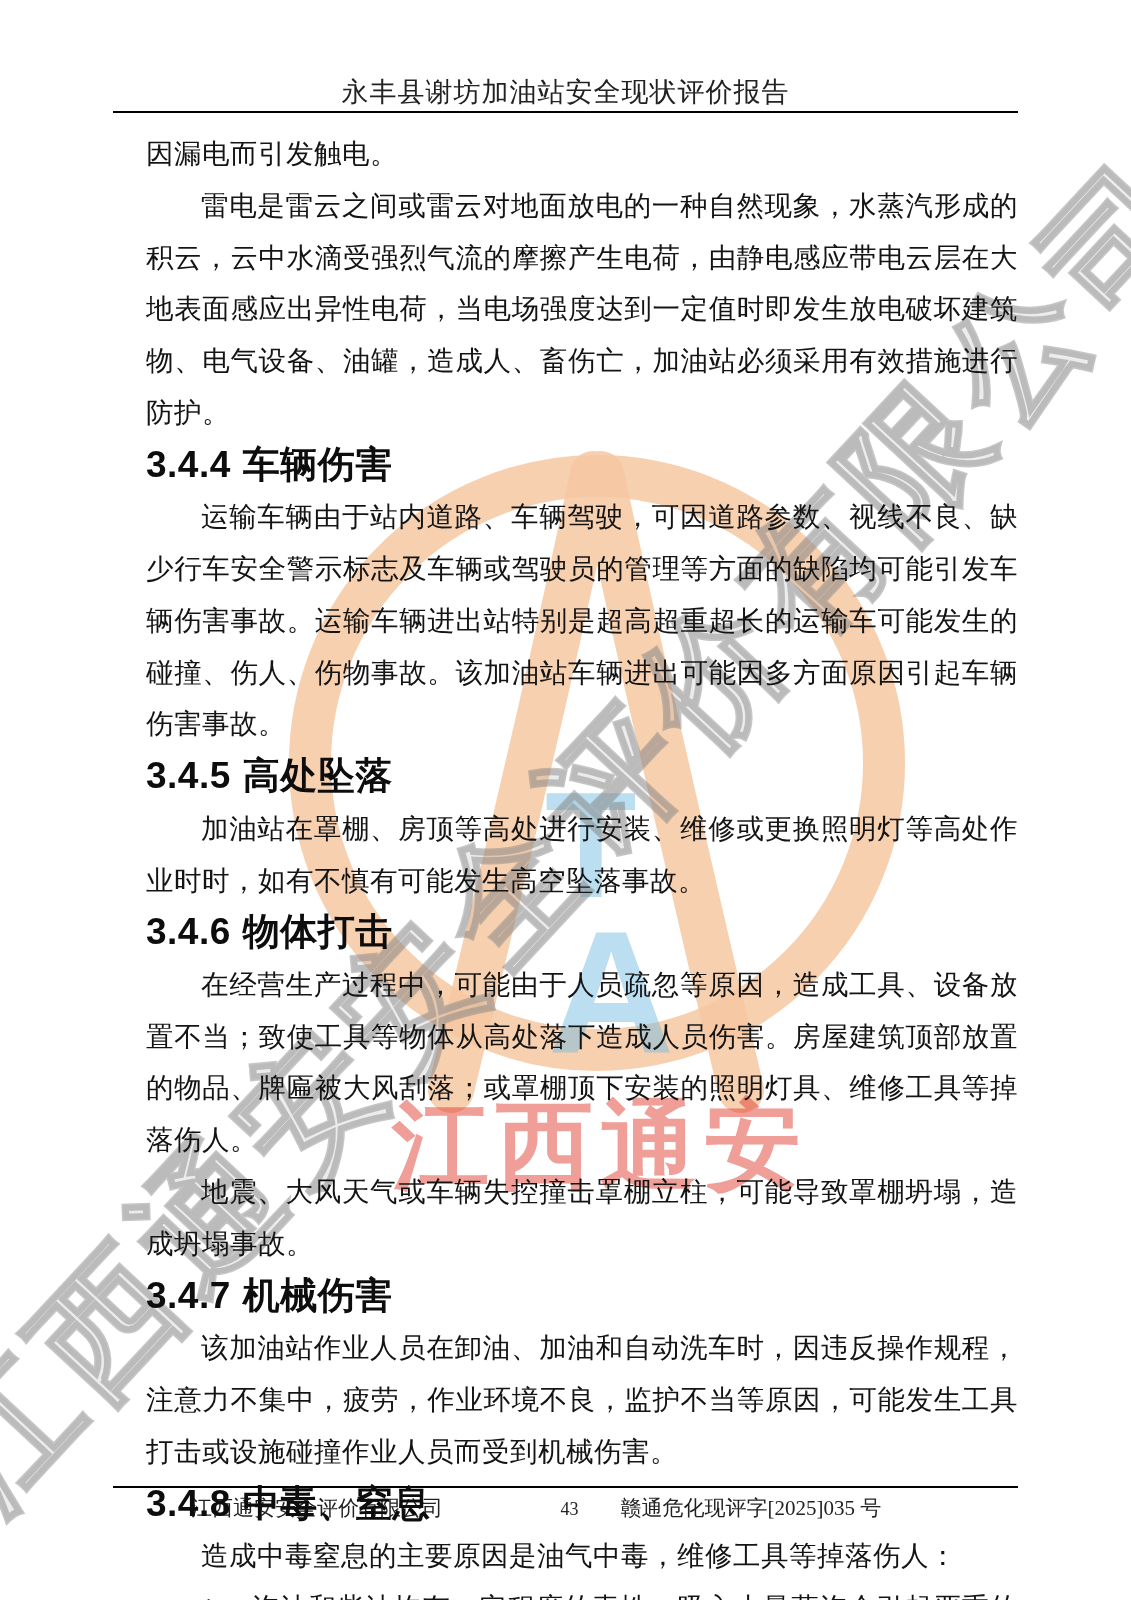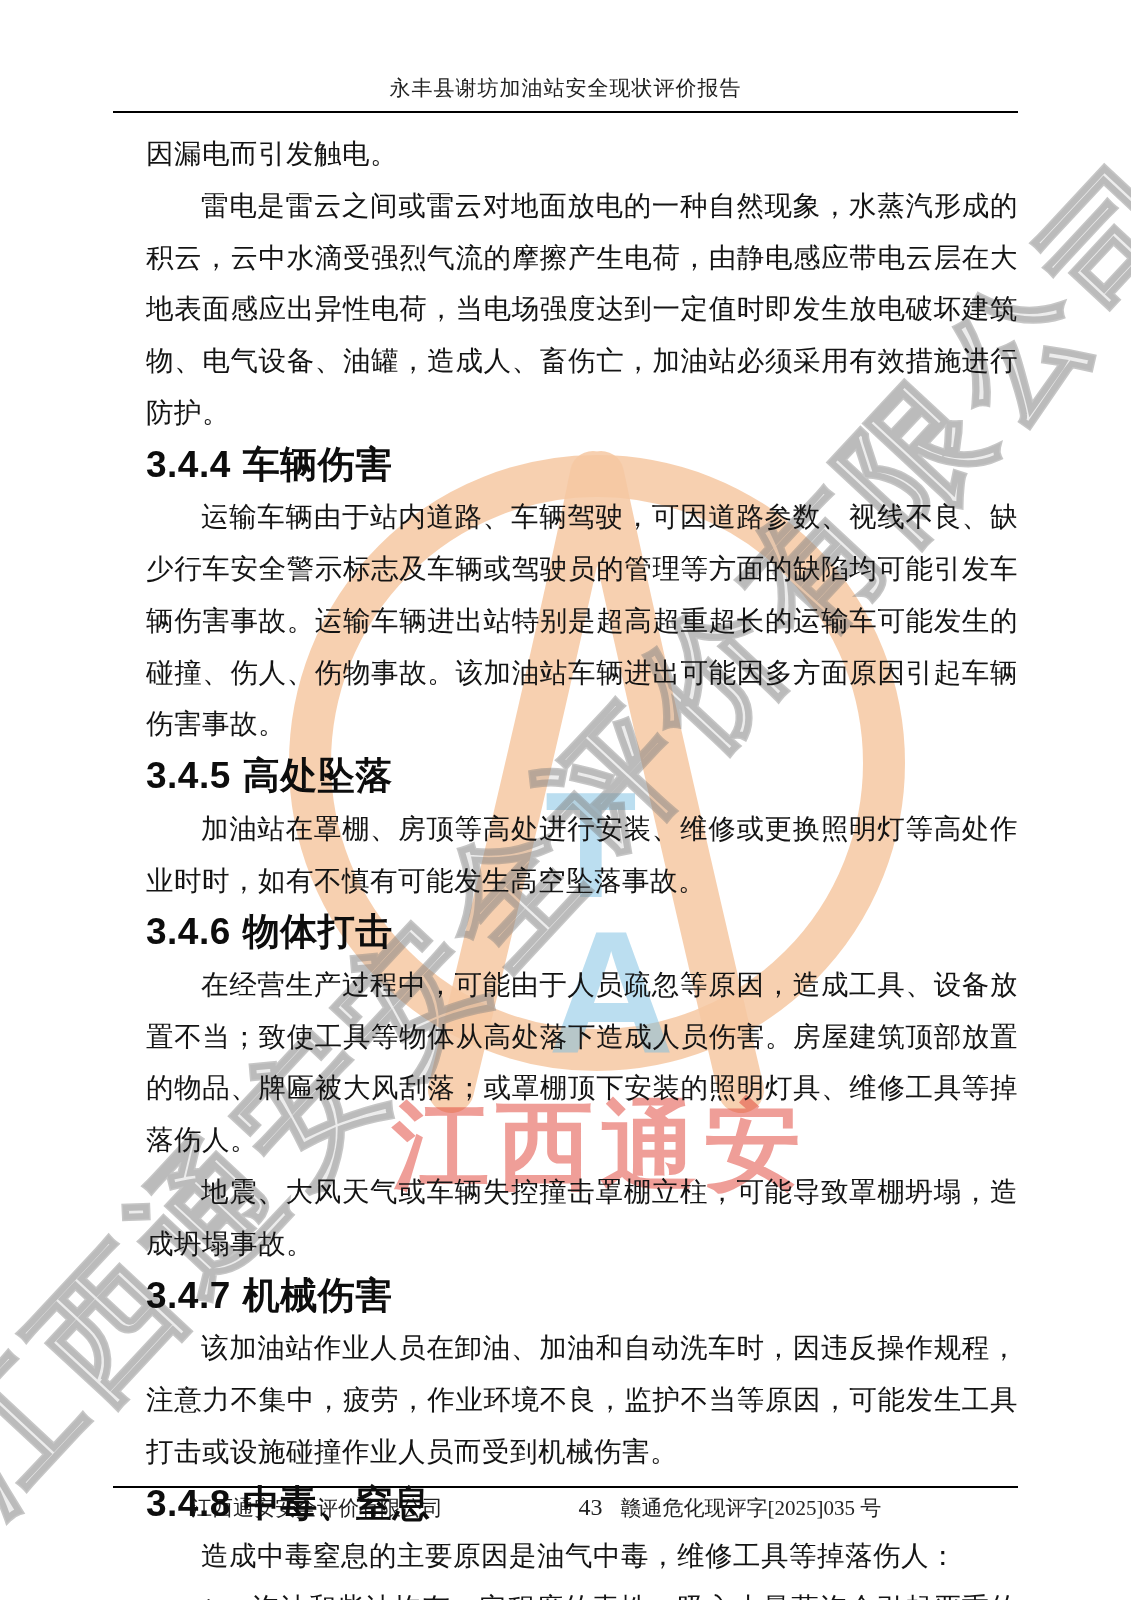--- a/index.html
+++ b/index.html
@@ -7,21 +7,21 @@
     width:1131px;height:1600px;
     position:relative;
     background:#ffffff;
     overflow:hidden;
     font-family:"Liberation Serif","DejaVu Serif",serif;
     color:#111;
   }
   
   .header-title{
     position:absolute;top:74px;left:0;width:1131px;
-    text-align:center;font-size:21px;letter-spacing:1px;color:#222;
+    text-align:center;font-size:27px;letter-spacing:1px;color:#222;
   }
   .header-rule{
     position:absolute;top:111px;left:113px;width:905px;height:2px;
     background:#000;
   }
   
   .wm-logo-svg{position:absolute;left:0;top:0;z-index:1;}
   .wm-blue{
     position:absolute;z-index:2;
     font-family:"Liberation Sans","DejaVu Sans",sans-serif;
@@ -67,21 +67,21 @@
   .footer-rule{
     position:absolute;top:1486px;left:113px;width:905px;height:2px;
     background:#000;
   }
   .footer{
     position:absolute;top:1494px;left:113px;width:905px;
     display:flex;align-items:baseline;
     font-size:21px;color:#222;
   }
   .footer .f-left{flex:1;padding-left:78px;text-align:left;}
-  .footer .f-center{width:60px;text-align:center;font-size:24px;}
+  .footer .f-center{width:60px;font-size:18px;}
   .footer .f-right{flex:1;text-align:left;padding-right:28px;}
 </style>
 </head>
 <body>
 
 <svg class="wm-logo-svg" width="1131" height="1600" viewBox="0 0 1131 1600" aria-hidden="true">
   <circle cx="597" cy="763" r="287" fill="none" stroke="#f6c8a2" stroke-width="42" opacity="0.85"></circle>
   <path d="M451,1090 Q555,660 593,474 M601,474 Q645,680 741,1090" fill="none" stroke="#f6c8a2" stroke-width="46" stroke-linecap="round" opacity="0.85"></path>
 </svg>
 

